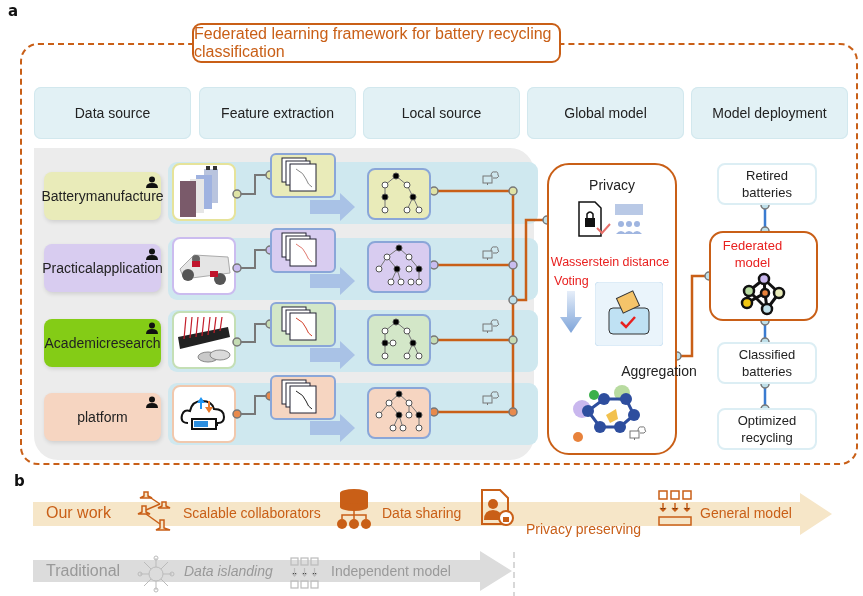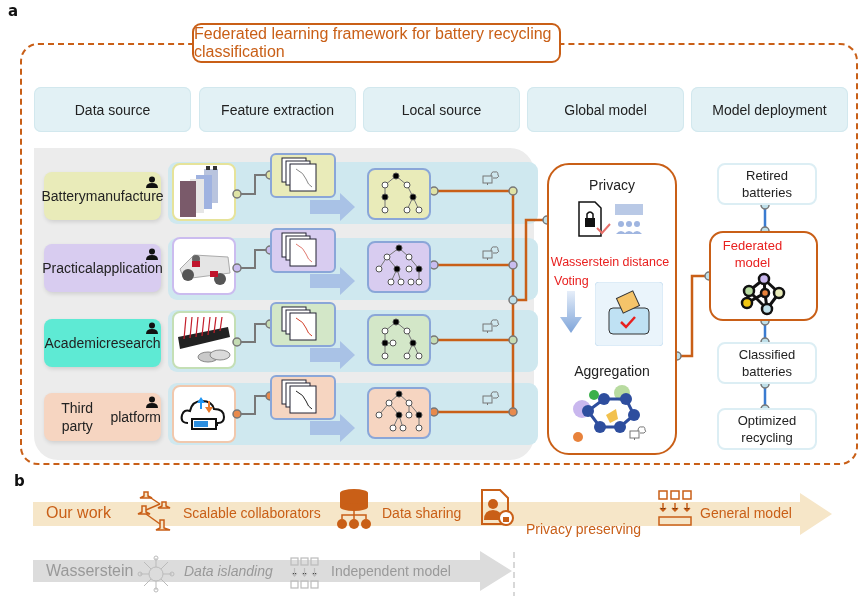--- a/index.html
+++ b/index.html
@@ -1,21 +1,21 @@
 <!DOCTYPE html>
 <html><head>
 <meta charset="utf-8">
 <style>
   html,body{margin:0;padding:0;background:#fff;}
   body{width:863px;height:596px;position:relative;overflow:hidden;font-family:"Liberation Sans",sans-serif;color:#222;}
   .abs{position:absolute;}
   .panel-letter{font-weight:bold;font-size:15px;color:#111;font-family:"DejaVu Sans",sans-serif;}
   .dashed-frame{left:20px;top:43px;width:838px;height:422px;border:2px dashed #c95f17;border-radius:18px;box-sizing:border-box;}
   .title-box{left:192px;top:23px;width:369px;height:40px;background:#fff;border:2px solid #c95f17;border-radius:9px;box-sizing:border-box;display:flex;align-items:center;justify-content:center;color:#c95f17;font-size:16px;}
-  .header{top:87px;height:45px;width:157px;background:#e2f1f5;border-radius:7px;box-shadow:inset 0 0 0 1px #d2e8ee;display:flex;align-items:center;justify-content:center;font-size:14px;color:#222;}
+  .header{top:87px;height:52px;width:157px;background:#e2f1f5;border-radius:7px;box-shadow:inset 0 0 0 1px #d2e8ee;display:flex;align-items:center;justify-content:center;font-size:14px;color:#222;}
   .gray-region{left:34px;top:148px;width:500px;height:312px;background:#ececec;border-radius:0 24px 24px 24px;}
   .lane{left:168px;width:370px;height:62px;background:#cfe8ef;border-radius:9px;}
   .src{left:44px;width:117px;height:48px;border-radius:8px;display:flex;align-items:center;justify-content:center;text-align:center;font-size:14px;line-height:18px;color:#222;box-shadow:1px 2px 4px rgba(0,0,0,0.12);}
   .person{width:12px;height:12px;}
   .imgbox{left:172px;width:64px;height:58px;background:#fff;border-radius:8px;box-sizing:border-box;border:2px solid;}
   .featbox{left:270px;width:66px;height:45px;border-radius:6px;border:2px solid #8aa6d8;box-sizing:border-box;}
   .treebox{left:367px;width:64px;height:52px;border-radius:8px;border:2px solid #8aa6d8;box-sizing:border-box;}
   .global-box{left:547px;top:163px;width:130px;height:292px;border:2px solid #c95f17;border-radius:22px;background:#fff;box-sizing:border-box;}
   .deploy-box{left:717px;width:100px;height:42px;border:2px solid #dceef4;border-radius:8px;background:#fff;display:flex;align-items:center;justify-content:center;text-align:center;font-size:13px;line-height:17px;box-sizing:border-box;color:#222;}
   .fed-box{left:709px;top:231px;width:109px;height:90px;border:2px solid #c95f17;border-radius:14px;background:#fff;box-sizing:border-box;}
@@ -48,27 +48,26 @@
 <div class="abs src" style="top:172px;background:#e9ebb9;">
     <span>Battery</span>
     <br>
     <span>manufacture</span>
   </div>
 <div class="abs src" style="top:244px;background:#d8ccf0;">
     <span>Practical</span>
     <br>
     <span>application</span>
   </div>
-<div class="abs src" style="top:319px;background:#5eead4;text-align:center;">
+<div class="abs src" style="top:319px;background:#84cc16;text-align:center;">
     <span>Academic</span>
     <br>
     <span>research</span>
   </div>
 <div class="abs src" style="top:393px;background:#f6d5c1;">
-    <span>Third party</span>
     <br>
     <span>platform</span>
   </div>
 
 <svg class="abs person" style="left:146px;top:176px;" viewBox="0 0 12 12">
     <circle cx="6" cy="3.5" r="3" fill="#111"></circle>
     <path d="M0 12 Q0 7 6 7 Q12 7 12 12Z" fill="#111"></path>
   </svg>
 <svg class="abs person" style="left:146px;top:248px;" viewBox="0 0 12 12">
     <circle cx="6" cy="3.5" r="3" fill="#111"></circle>
@@ -355,21 +354,21 @@
       </linearGradient>
     </defs>
   <path d="M7 0 L15 0 L15 26 L22 26 L11 42 L0 26 L7 26Z" fill="url(#gd)"></path>
 </svg>
 <svg class="abs" style="left:595px;top:282px;" width="68" height="64" viewBox="0 0 68 64">
   <rect x="0" y="0" width="68" height="64" rx="4" fill="#eaf4fb" stroke="#cfe4f4"></rect>
   <rect x="14" y="26" width="40" height="26" rx="4" fill="#bfe1f3" stroke="#333"></rect>
   <rect x="24" y="12" width="18" height="16" transform="rotate(-25 33 20)" fill="#f5c46a" stroke="#333"></rect>
   <path d="M26 40 L31 45 L40 35" fill="none" stroke="#e8201f" stroke-width="2.5"></path>
 </svg>
-<div class="abs" style="left:547px;top:363px;width:130px;text-align:center;font-size:14px;">Aggregation</div>
+<div class="abs" style="left:547px;top:363px;width:130px;text-align:center;font-size:14px;padding-left:47px;">Aggregation</div>
 <svg class="abs" style="left:570px;top:385px;" width="85" height="60" viewBox="0 0 85 60">
   <circle cx="12" cy="24" r="9" fill="#c9b7ee"></circle>
     <circle cx="24" cy="10" r="5" fill="#3bb04a"></circle>
     <circle cx="52" cy="8" r="8" fill="#b8dba0"></circle>
     <circle cx="8" cy="52" r="5" fill="#e8823b"></circle>
   <g stroke="#2e4e9e" stroke-width="3" fill="none">
       <path d="M18 26 L34 14 L56 14 L64 30 L50 42 L30 42 Z"></path>
     </g>
   <g fill="#2e4e9e">
       <circle cx="34" cy="14" r="6"></circle>
@@ -473,21 +472,21 @@
       <rect x="2" y="28" width="32" height="8"></rect>
     </g>
   <g stroke="#c95f17" stroke-width="1.5">
       <path d="M6 14 L6 22 M3 19 L6 22 L9 19"></path>
       <path d="M18 14 L18 22 M15 19 L18 22 L21 19"></path>
       <path d="M30 14 L30 22 M27 19 L30 22 L33 19"></path>
     </g>
 </svg>
 <div class="abs ow-text" style="left:700px;top:505px;">General model</div>
 
-<div class="abs tr-text" style="left:46px;top:562px;font-size:16px;">Wasserstein</div>
+<div class="abs tr-text" style="left:46px;top:562px;font-size:16px;">Traditional</div>
 <svg class="abs" style="left:137px;top:555px;" width="38" height="38" viewBox="0 0 38 38">
   <g stroke="#bbb" stroke-width="1" fill="none">
       <circle cx="19" cy="19" r="7"></circle>
       <line x1="19" y1="3" x2="19" y2="12"></line>
       <line x1="19" y1="26" x2="19" y2="35"></line>
       <line x1="3" y1="19" x2="12" y2="19"></line>
       <line x1="26" y1="19" x2="35" y2="19"></line>
       <line x1="7" y1="7" x2="14" y2="14"></line>
       <line x1="31" y1="7" x2="24" y2="14"></line>
       <line x1="7" y1="31" x2="14" y2="24"></line>

